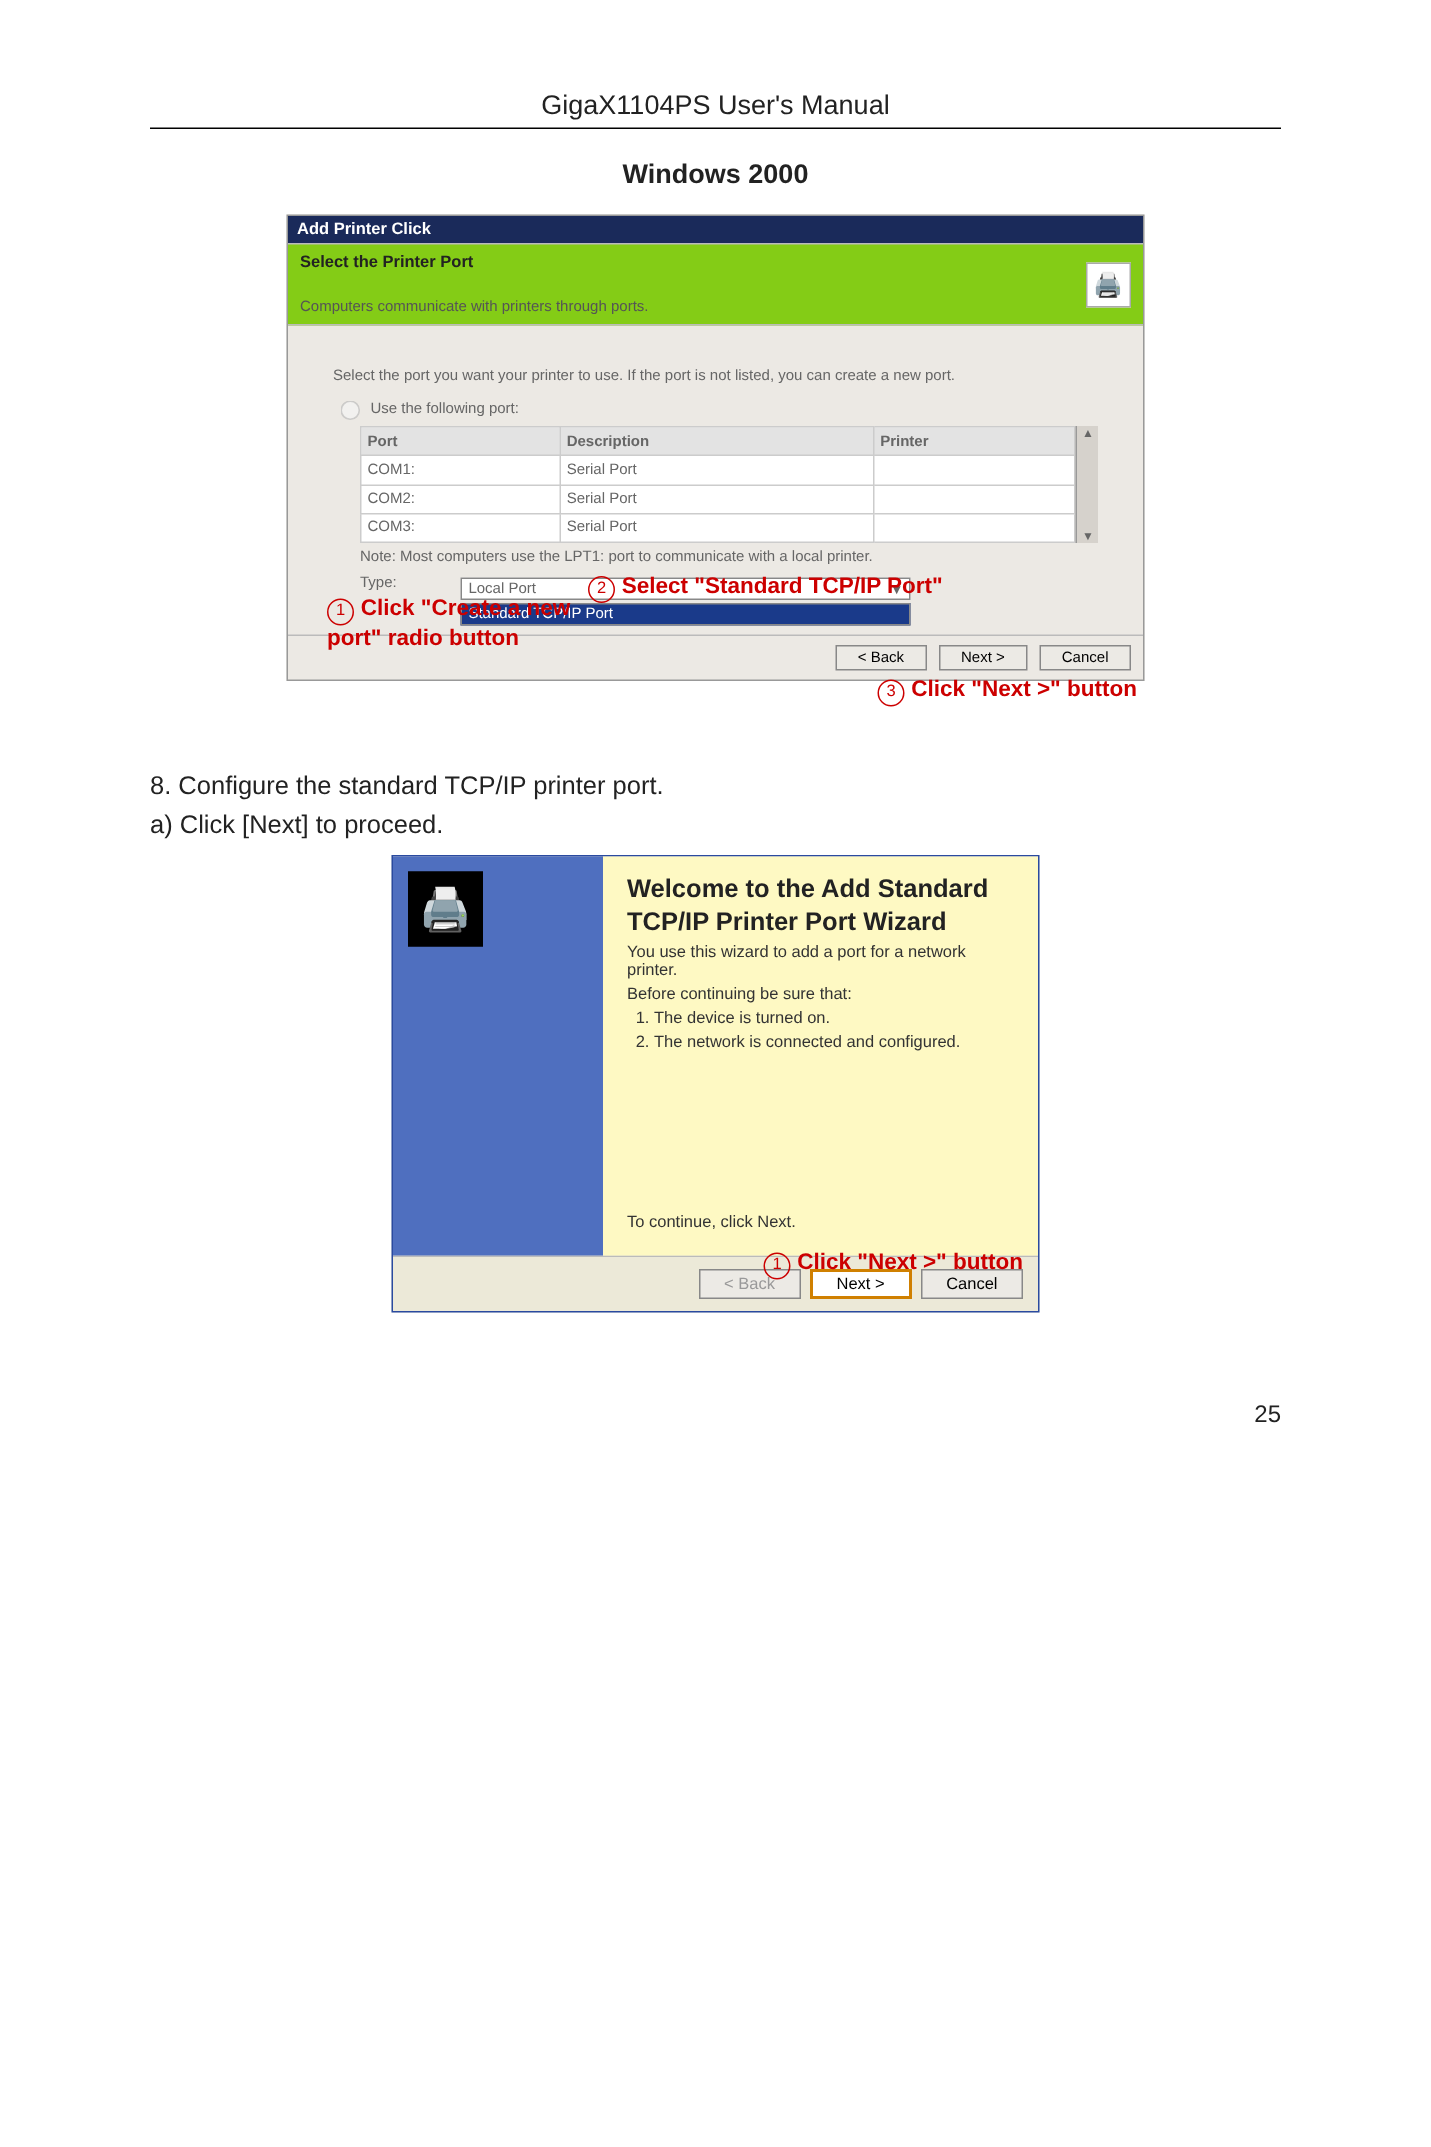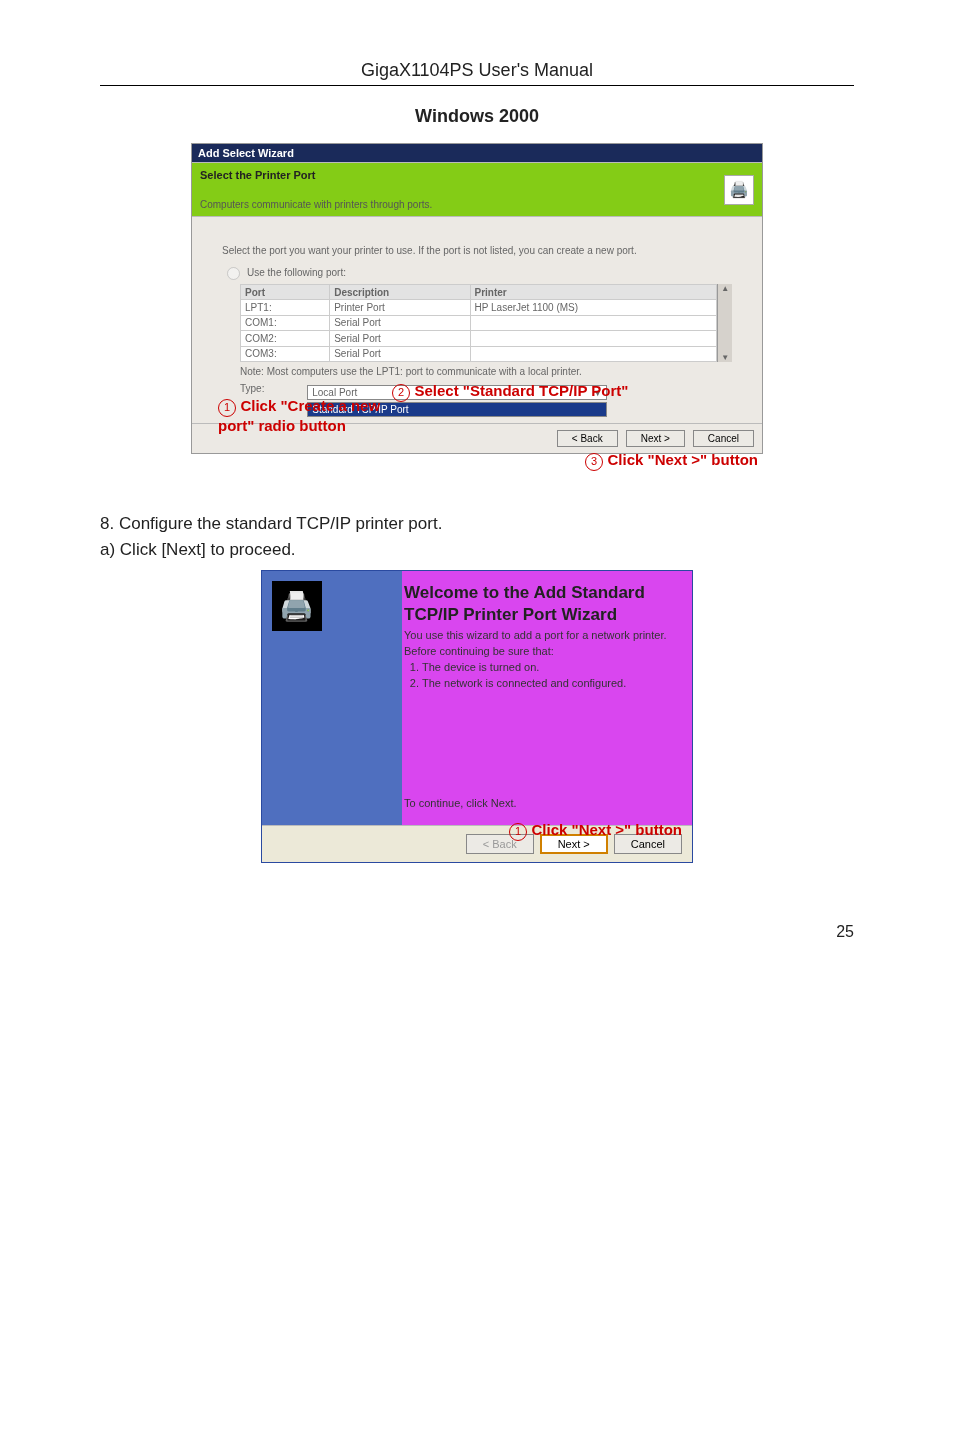--- a/index.html
+++ b/index.html
@@ -210,22 +210,22 @@
     background: #000;
     border: 1px solid #000;
     display: flex;
     align-items: center;
     justify-content: center;
     font-size: 28px;
     color: #fff;
   }
   .wiz2-right {
     flex: 1;
-    background: #d946ef;
-    padding: 12px 2px;
+    background: #fef9c3;
+    padding: 12px 16px;
   }
   .wiz2-right h3 {
     font-family: "Trebuchet MS", Arial, sans-serif;
     font-weight: bold;
     font-size: 17px;
     margin: 0 0 2px 0;
   }
   .wiz2-right p,
   .wiz2-right li {
     font-size: 11px;
@@ -259,21 +259,21 @@
 <body>
 
 <div class="page">
 
   <div class="header-line">GigaX1104PS User's Manual</div>
   <hr class="header-rule">
 
   <div class="subheader">Windows 2000</div>
 
   <div class="shot shot1 overlay">
-    <div class="titlebar">Add Select Wizard</div>
+    <div class="titlebar">Add Printer Click</div>
     <div class="wiz-head">
       <div>
         <div class="t">Select the Printer Port</div>
         <div class="s">Computers communicate with printers through ports.</div>
       </div>
       <div class="icon">🖨️</div>
     </div>
     <div class="wiz-body">
       <div style="margin-bottom:8px;">Select the port you want your printer to use.  If the port is not listed, you can create a new port.</div>
       <div class="radio-row">
@@ -281,25 +281,20 @@
         <span>Use the following port:</span>
       </div>
       <div style="display:flex;margin-left:18px;">
         <table class="ports">
           <tbody>
               <tr>
             <th>Port</th>
             <th>Description</th>
             <th>Printer</th>
           </tr>
-          <tr>
-                <td>LPT1:</td>
-                <td>Printer Port</td>
-                <td>HP LaserJet 1100 (MS)</td>
-              </tr>
           <tr>
                 <td>COM1:</td>
                 <td>Serial Port</td>
                 <td></td>
               </tr>
           <tr>
                 <td>COM2:</td>
                 <td>Serial Port</td>
                 <td></td>
               </tr>

